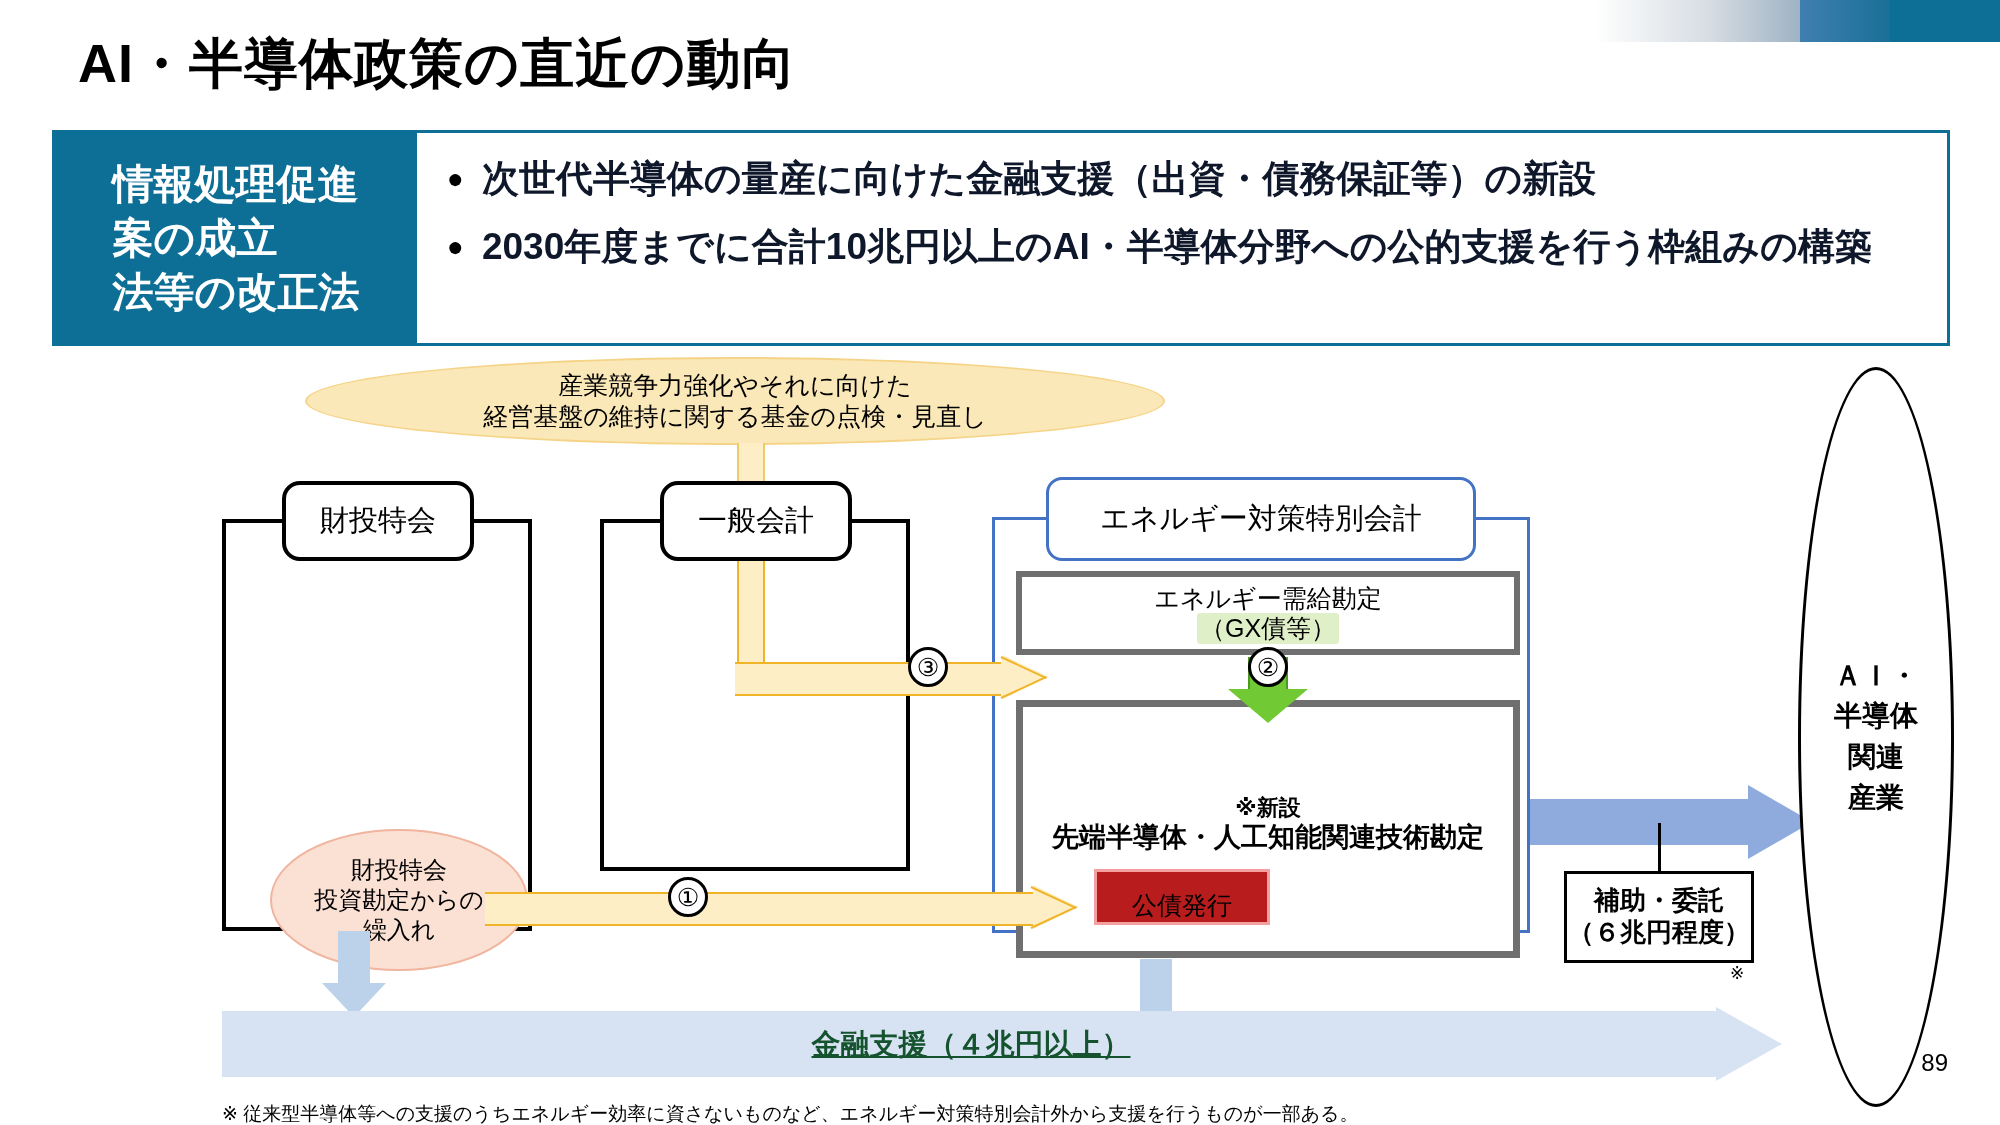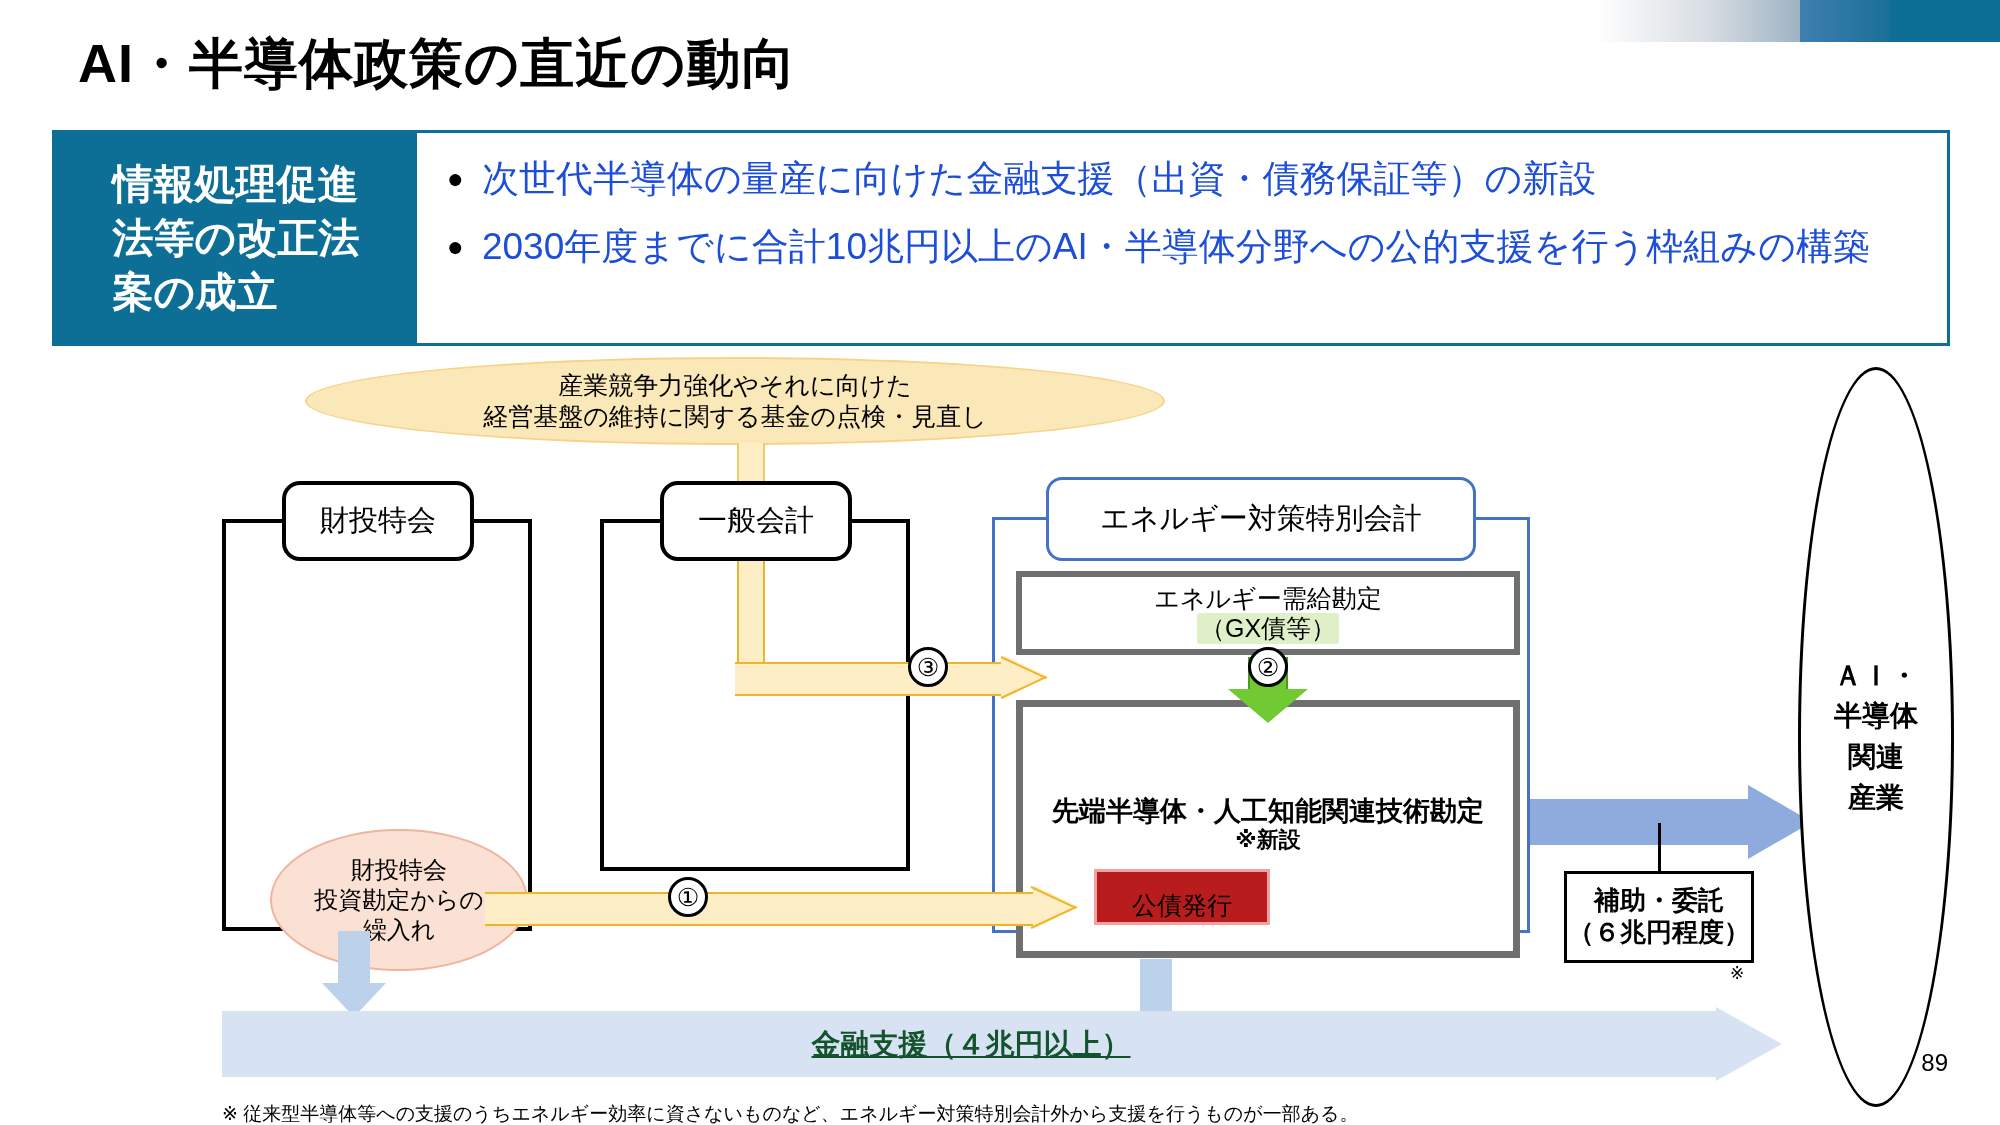--- a/index.html
+++ b/index.html
@@ -28,21 +28,21 @@
   
   #header-band{position:absolute;left:52px;top:130px;width:1898px;height:216px;
     border:3px solid #0e6f96;box-sizing:border-box;display:flex;background:#fff;}
   #band-label{width:362px;background:#0e6f96;color:#ffffff;
     font-size:41px;font-weight:bold;line-height:1.32;
     display:flex;align-items:center;justify-content:center;text-align:left;
     box-sizing:border-box;padding:4px 10px;}
   #band-body{flex:1;padding:22px 22px 10px 30px;box-sizing:border-box;}
   .bullet-row{display:flex;align-items:flex-start;margin-bottom:20px;}
   .bullet-dot{font-size:28px;line-height:1;margin-right:18px;margin-top:10px;color:#000;}
-  .bullet-text{font-size:37px;line-height:1.3;color:#1d4ed8;}
+  .bullet-text{font-size:37px;line-height:1.3;color:#0f172a;font-weight:bold;}
 
   
   #diagram{position:absolute;left:0;top:355px;width:2000px;height:770px;}
 
   
   .abs{position:absolute;}
 
   
   #fund-review-ellipse{left:305px;top:2px;width:860px;height:88px;
     background:#fbe8b8;border:2px solid #f5d488;border-radius:50%;
@@ -201,22 +201,22 @@
     <div class="g2"></div>
     <div class="g3"></div>
   </div>
 
   <div id="page-title">AI・半導体政策の直近の動向</div>
 
   <div id="header-band">
     <div id="band-label">
       <div>
         <div>情報処理促進</div>
+        <div>案の成立</div>
         <div>法等の改正法</div>
-        <div>案の成立</div>
       </div>
     </div>
     <div id="band-body">
       <div class="bullet-row">
         <span class="bullet-dot">●</span>
         <span class="bullet-text">次世代半導体の量産に向けた金融支援（出資・債務保証等）の新設</span>
       </div>
       <div class="bullet-row">
         <span class="bullet-dot">●</span>
         <span class="bullet-text">2030年度までに合計10兆円以上のAI・半導体分野への公的支援を行う枠組みの構築</span>
@@ -254,22 +254,22 @@
 
     <div class="line-yellow" style="left:737px;top:206px;width:24px;height:126px;"></div>
 
     <div class="box-gray" id="gx-box">
       <div>エネルギー需給勘定</div>
       <div id="gx-sub">（GX債等）</div>
     </div>
 
     <div class="box-gray" id="adv-box"></div>
     <div id="adv-title">
+      <div id="adv-sub">※新設</div>
       <div>先端半導体・人工知能関連技術勘定</div>
-      <div id="adv-sub">※新設</div>
     </div>
 
     <div class="abs" id="bond-box">
       <span>公債発行</span>
     </div>
 
     <div class="abs" id="fiscal-invest-ellipse">
       <div>
         <div>財投特会</div>
         <div>投資勘定からの</div>

